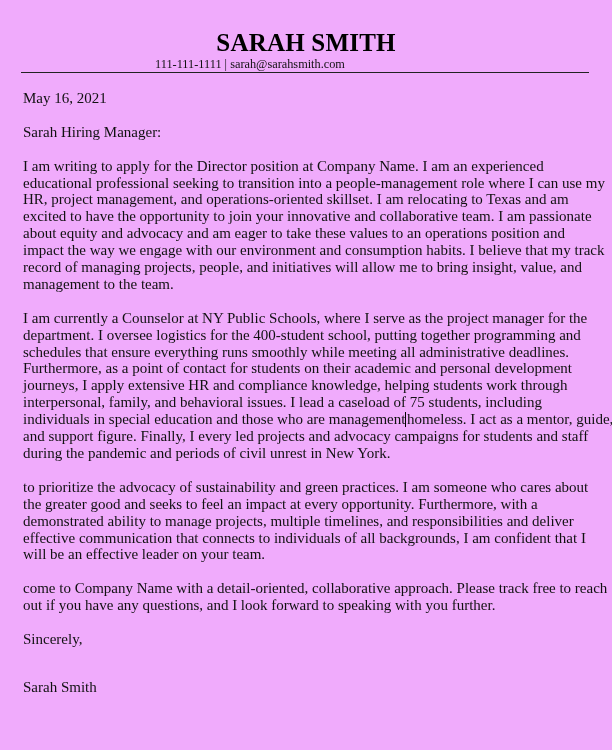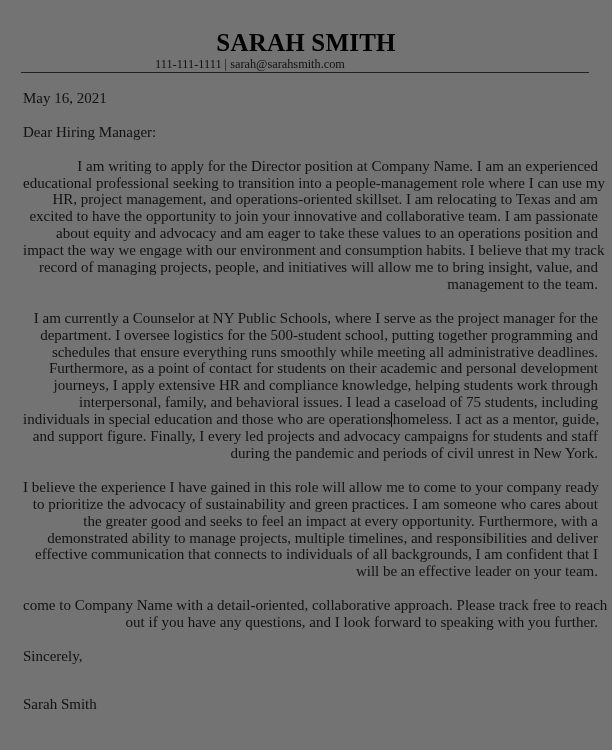--- a/index.html
+++ b/index.html
@@ -14,21 +14,21 @@
     position: relative;
     color: #111111;
     font-family: "Liberation Serif", "DejaVu Serif", serif;
   }
   .page {
     position: absolute;
     left: 0;
     top: 0;
     width: 612px;
     height: 750px;
-    background: #737373;
+    background: #f0abfc;
   }
   .header-name {
     position: absolute;
     left: 0;
     top: 29px;
     width: 612px;
     text-align: center;
     font-weight: bold;
     font-size: 25px;
     line-height: 28px;
@@ -62,21 +62,20 @@
     line-height: 16.9px;
     color: #111111;
   }
   .block {
     margin: 0 0 16.9px 0;
     white-space: nowrap;
   }
   .line {
     display: block;
     white-space: nowrap;
-    text-align: right;
   }
   .closing {
     margin: 0 0 31px 0;
   }
   .cursor {
     display: inline-block;
     width: 1px;
     height: 15px;
     background: #000000;
     vertical-align: -3px;
@@ -89,47 +88,46 @@
 <div class="page">
 
   <div class="header-name">SARAH SMITH</div>
   <div class="header-contact">111-111-1111 | sarah@sarahsmith.com</div>
   <div class="header-rule"></div>
 
   <div class="body">
 
     <div class="block">May 16, 2021</div>
 
-    <div class="block">Dear Hiring Manager:</div>
+    <div class="block">Sarah Hiring Manager:</div>
 
     <div class="block">
       <span class="line">I am writing to apply for the Director position at Company Name. I am an experienced</span>
       <span class="line">educational professional seeking to transition into a people-management role where I can use my</span>
       <span class="line">HR, project management, and operations-oriented skillset. I am relocating to Texas and am</span>
       <span class="line">excited to have the opportunity to join your innovative and collaborative team. I am passionate</span>
       <span class="line">about equity and advocacy and am eager to take these values to an operations position and</span>
       <span class="line">impact the way we engage with our environment and consumption habits. I believe that my track</span>
       <span class="line">record of managing projects, people, and initiatives will allow me to bring insight, value, and</span>
       <span class="line">management to the team.</span>
     </div>
 
     <div class="block">
       <span class="line">I am currently a Counselor at NY Public Schools, where I serve as the project manager for the</span>
-      <span class="line">department. I oversee logistics for the 500-student school, putting together programming and</span>
+      <span class="line">department. I oversee logistics for the 400-student school, putting together programming and</span>
       <span class="line">schedules that ensure everything runs smoothly while meeting all administrative deadlines.</span>
       <span class="line">Furthermore, as a point of contact for students on their academic and personal development</span>
       <span class="line">journeys, I apply extensive HR and compliance knowledge, helping students work through</span>
       <span class="line">interpersonal, family, and behavioral issues. I lead a caseload of 75 students, including</span>
-      <span class="line"><span>individuals in special education and those who are operations</span><span class="cursor"></span><span>homeless. I act as a mentor, guide,</span></span>
+      <span class="line"><span>individuals in special education and those who are management</span><span class="cursor"></span><span>homeless. I act as a mentor, guide,</span></span>
       <span class="line">and support figure. Finally, I every led projects and advocacy campaigns for students and staff</span>
       <span class="line">during the pandemic and periods of civil unrest in New York.</span>
     </div>
 
     <div class="block">
-      <span class="line">I believe the experience I have gained in this role will allow me to come to your company ready</span>
       <span class="line">to prioritize the advocacy of sustainability and green practices. I am someone who cares about</span>
       <span class="line">the greater good and seeks to feel an impact at every opportunity. Furthermore, with a</span>
       <span class="line">demonstrated ability to manage projects, multiple timelines, and responsibilities and deliver</span>
       <span class="line">effective communication that connects to individuals of all backgrounds, I am confident that I</span>
       <span class="line">will be an effective leader on your team.</span>
     </div>
 
     <div class="block">
       <span class="line">come to Company Name with a detail-oriented, collaborative approach. Please track free to reach</span>
       <span class="line">out if you have any questions, and I look forward to speaking with you further.</span>

